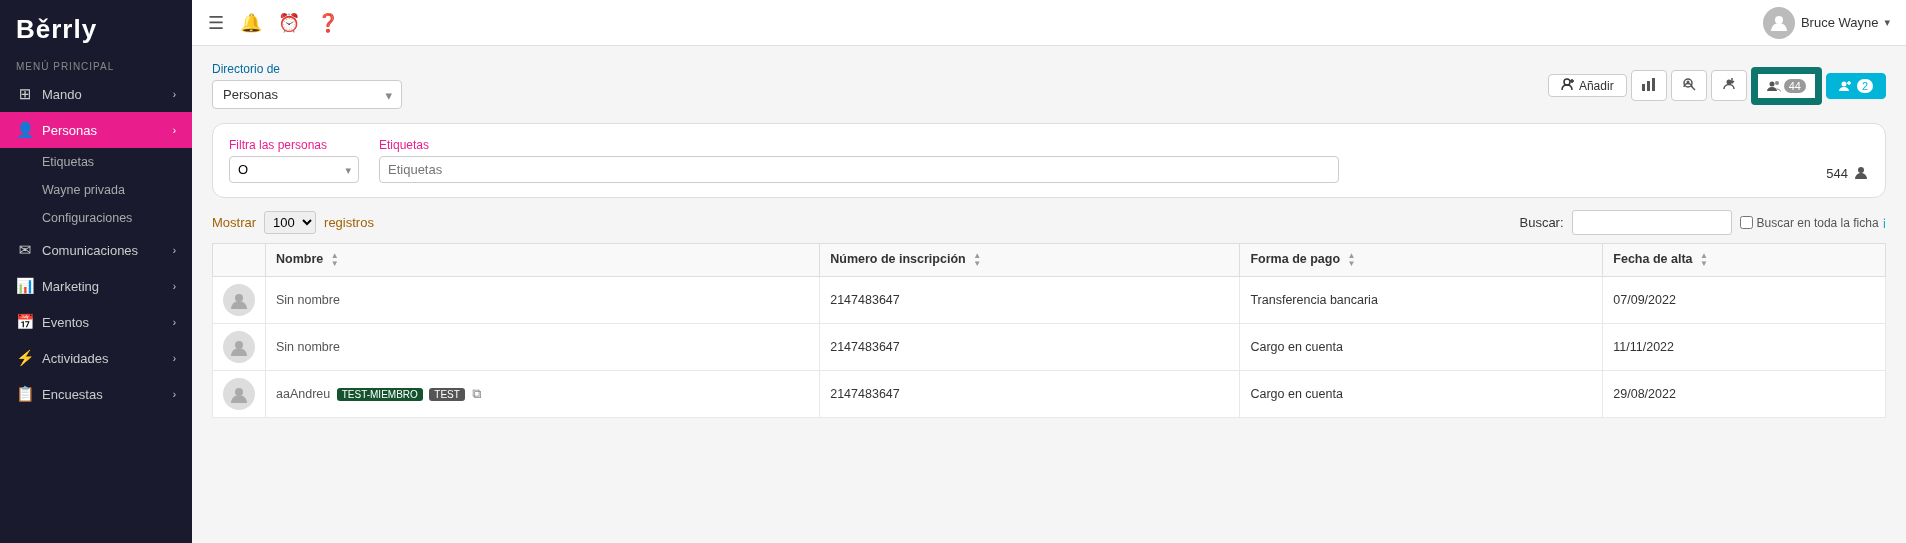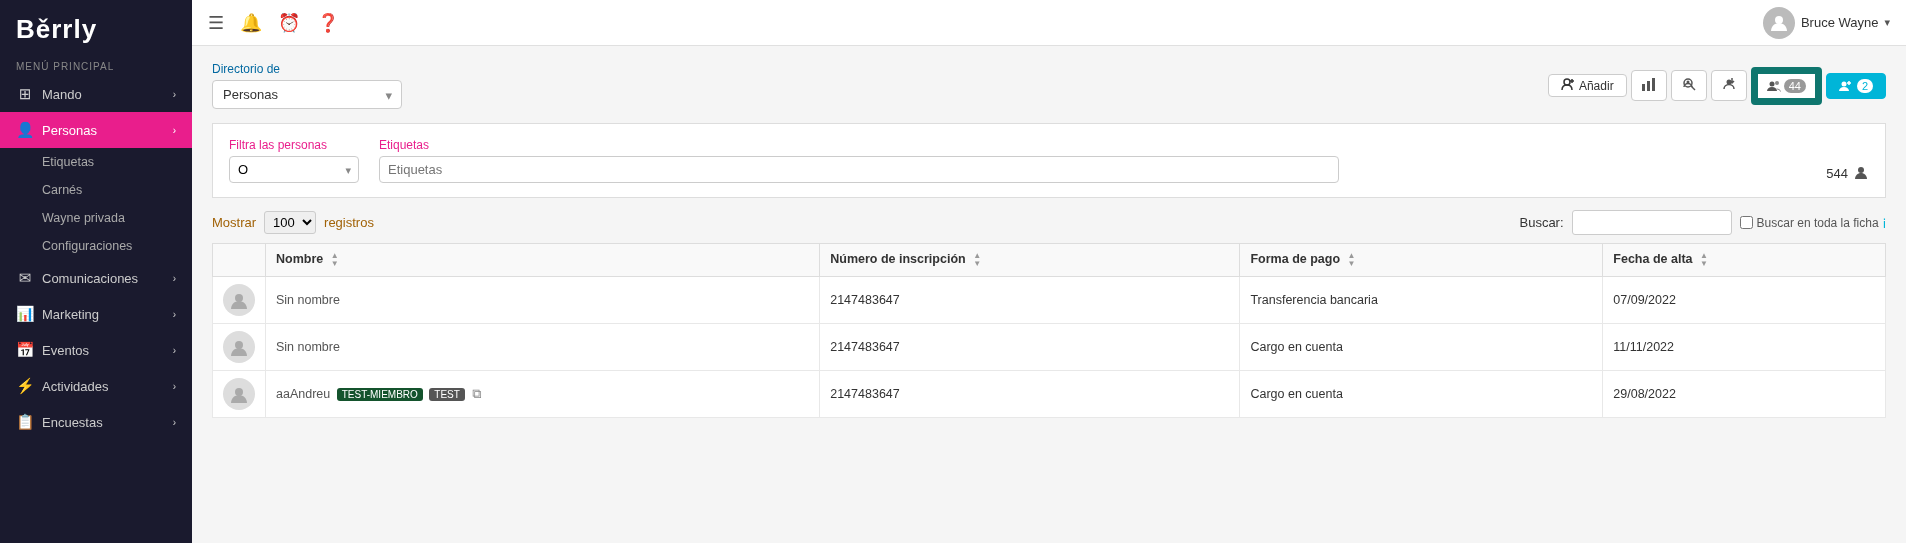--- a/index.html
+++ b/index.html
@@ -200,21 +200,21 @@
       color: #fff;
       border-radius: 10px;
       padding: 1px 5px;
       font-size: 11px;
     }
 
     
     .filter-section {
       background: #fff;
       border: 1px solid #ddd;
-      border-radius: 0;
+      border-radius: 12px;
       padding: 14px 16px;
       margin-bottom: 12px;
     }
     .filter-row {
       display: flex;
       align-items: flex-end;
       gap: 20px;
     }
     .filter-group {
       display: flex;
@@ -387,21 +387,20 @@
     <span class="chevron">›</span>
   </div>
 
   <div class="sidebar-item active">
     <span class="item-icon">👤</span>
     <span>Personas</span>
     <span class="chevron">›</span>
   </div>
 
   <div class="sidebar-sub-item">Etiquetas</div>
-  <div class="sidebar-sub-item">Carnés</div>
   <div class="sidebar-sub-item">Wayne privada</div>
   <div class="sidebar-sub-item">Configuraciones</div>
 
   <div class="sidebar-item">
     <span class="item-icon">✉</span>
     <span>Comunicaciones</span>
     <span class="chevron">›</span>
   </div>
 
   <div class="sidebar-item">

